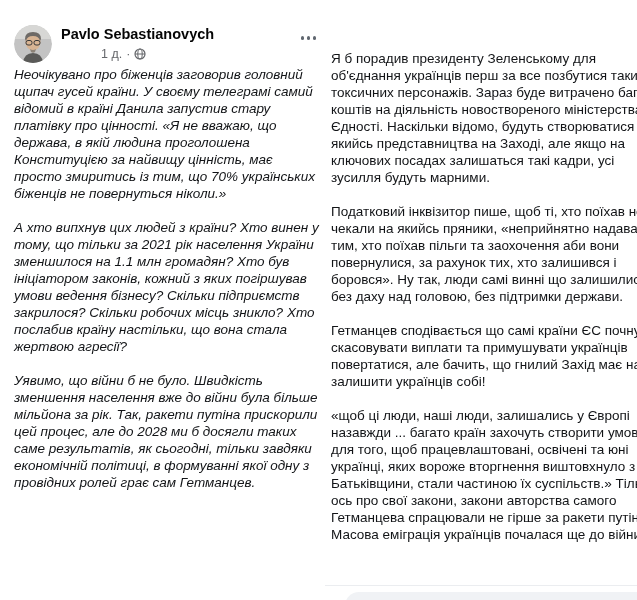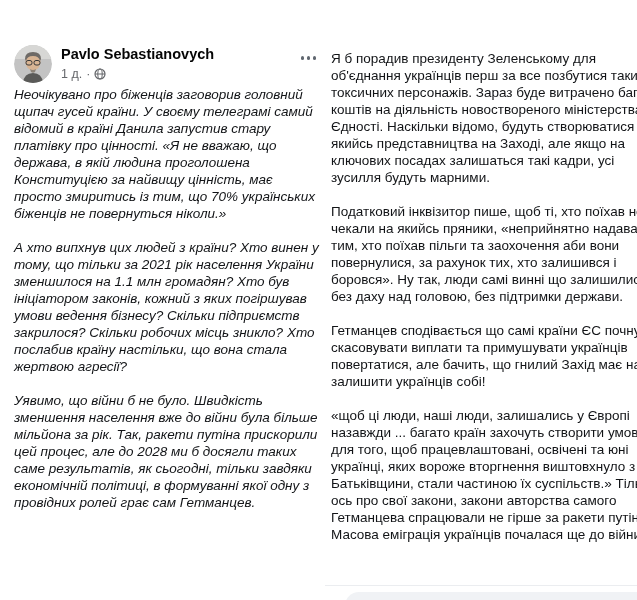--- a/index.html
+++ b/index.html
@@ -13,21 +13,21 @@
     overflow: hidden;
     background: #ffffff;
     font-family: "Liberation Sans", sans-serif;
     color: #1c1e21;
   }
 
   
   .col-left {
     position: absolute;
     left: 14px;
-    top: 42px;
+    top: 22px;
     width: 306px;
   }
   .post-header {
     position: relative;
     display: flex;
     align-items: center;
     gap: 9px;
     height: 44px;
   }
   .avatar {
@@ -51,20 +51,21 @@
     color: #050505;
     cursor: pointer;
   }
   .meta-row {
     display: flex;
     align-items: center;
     gap: 4px;
     margin-top: 3px;
     font-size: 12.5px;
     color: #65676b;
+    margin-left: 40px;
   }
   .globe-icon { display: inline-flex; }
   .more-btn {
     position: absolute;
     right: 2px;
     top: 8px;
     display: flex;
     gap: 2.5px;
     padding: 6px 2px;
     cursor: pointer;

